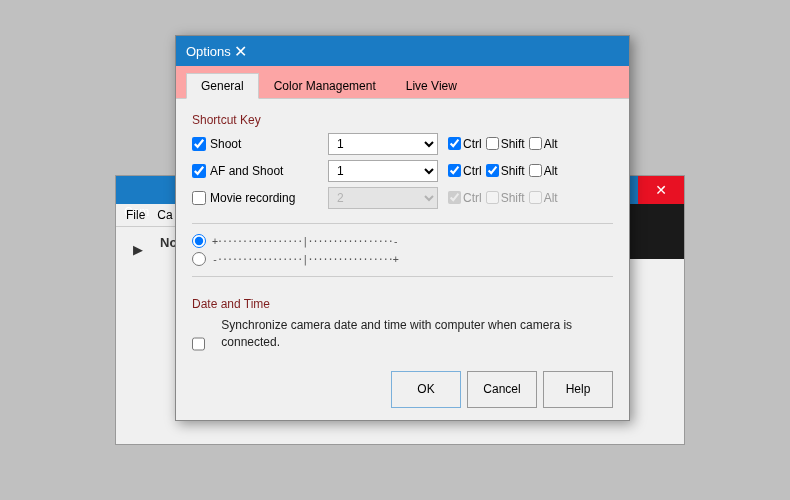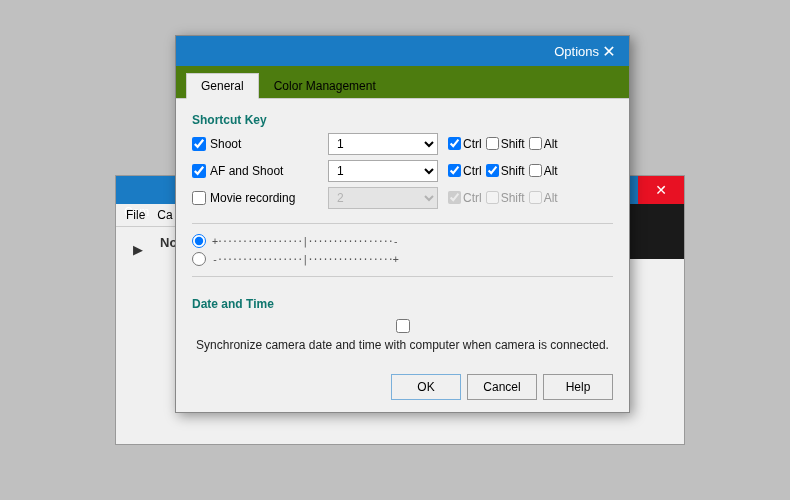--- a/index.html
+++ b/index.html
@@ -94,21 +94,21 @@
       background: #f0f0f0;
       border: 1px solid #888;
       box-shadow: 3px 3px 12px rgba(0,0,0,0.4);
     }
     .dialog-titlebar {
       background: #1a7bc4;
       height: 30px;
       display: flex;
       align-items: center;
       padding: 0 10px;
-      justify-content: flex-end;
+      justify-content: flex-start;
       user-select: none;
     }
     .dialog-title {
       color: white;
       font-size: 13px;
       font-weight: normal;
     }
     .dialog-close {
       color: white;
       font-size: 16px;
@@ -117,21 +117,21 @@
       height: 20px;
       display: flex;
       align-items: center;
       justify-content: center;
     }
 
     
     .tabs {
       display: flex;
       padding: 6px 10px 0 10px;
-      background: #4d7c0f;
+      background: #fca5a5;
       border-bottom: 1px solid #ccc;
       gap: 0;
     }
     .tab {
       padding: 5px 14px;
       font-size: 12px;
       cursor: pointer;
       border: 1px solid transparent;
       background: transparent;
       position: relative;
@@ -146,23 +146,23 @@
 
     
     .dialog-body {
       padding: 14px 16px 12px 16px;
       background: #f0f0f0;
     }
 
     
     .section-title {
       font-size: 12px;
-      color: #0f766e;
+      color: #7f1d1d;
       margin-bottom: 6px;
-      font-weight: bold;
+      font-weight: normal;
     }
 
     
     .shortcut-section {
       margin-bottom: 14px;
     }
 
     .shortcut-row {
       display: flex;
       align-items: center;
@@ -249,23 +249,22 @@
       letter-spacing: -1px;
       color: #555;
     }
 
     
     .date-section {
       margin-top: 20px;
     }
     .date-checkbox-row {
       display: flex;
-      align-items: center;
-      gap: 4px;
-      flex-direction: column;
+      align-items: flex-end;
+      gap: 16px;
     }
     .date-checkbox-row input[type="checkbox"] {
       width: 14px;
       height: 14px;
       margin-top: 2px;
       cursor: pointer;
     }
     .date-label {
       font-size: 12px;
       color: #222;
@@ -275,21 +274,21 @@
     
     .dialog-footer {
       display: flex;
       justify-content: flex-end;
       gap: 6px;
       padding: 8px 16px 12px 16px;
       background: #f0f0f0;
     }
     .btn {
       min-width: 70px;
-      height: 26px;
+      height: 37px;
       font-size: 12px;
       border: 1px solid #999;
       background: #f0f0f0;
       cursor: pointer;
       padding: 0 14px;
     }
     .btn.primary {
       border: 1px solid #7ab0db;
       background: #f0f0f0;
     }
@@ -319,20 +318,23 @@
     <span class="dialog-title">Options</span>
     <span class="dialog-close">✕</span>
   </div>
 
   <div class="tabs">
     <div class="tab active">
       <span>General</span>
     </div>
     <div class="tab">
       <span>Color Management</span>
+    </div>
+    <div class="tab">
+      <span>Live View</span>
     </div>
   </div>
 
   <div class="dialog-body">
 
     <div class="shortcut-section">
       <div class="section-title">Shortcut Key</div>
 
       <div class="shortcut-row">
         <label class="checkbox-label">

